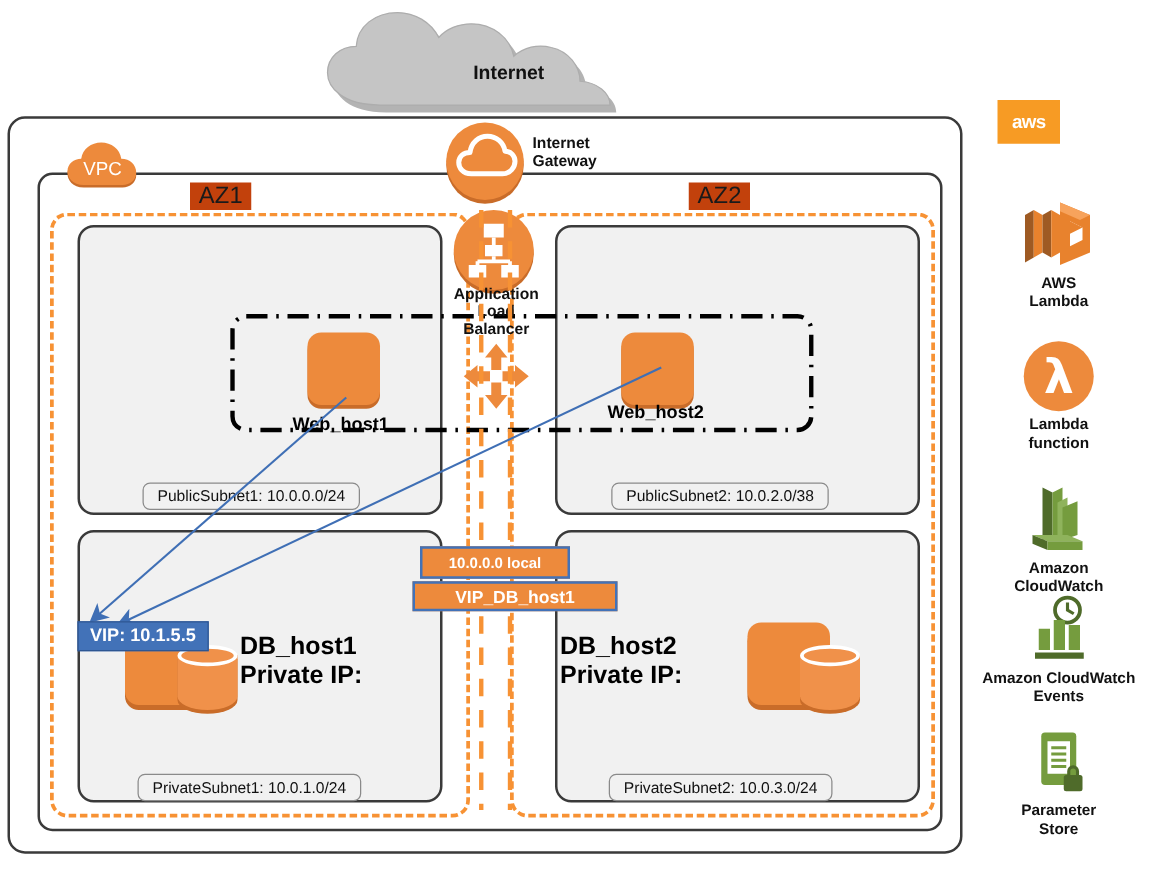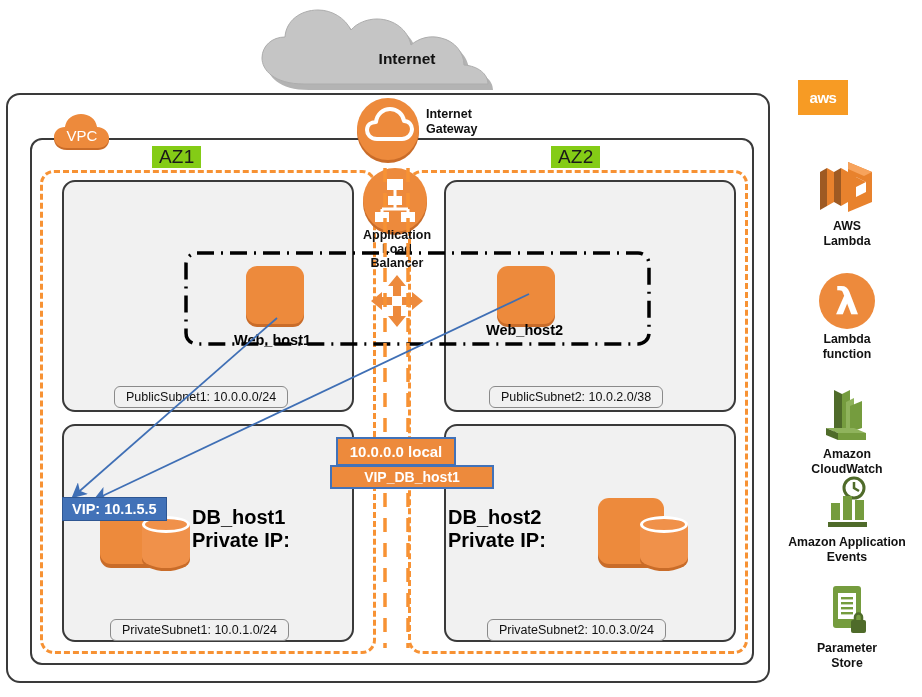--- a/index.html
+++ b/index.html
@@ -8,21 +8,21 @@
   .abs{position:absolute;}
 
   
   .aws-frame{left:6px;top:93px;width:760px;height:586px;border:2px solid #3a3a3a;
              border-radius:14px;background:#fff;}
   .vpc-frame{left:30px;top:138px;width:720px;height:523px;border:2px solid #3a3a3a;
              border-radius:12px;background:#fff;}
   .az-box{border:3px dashed #F79234;border-radius:14px;background:transparent;}
   .az1{left:40px;top:170px;width:330px;height:478px;}
   .az2{left:408px;top:170px;width:334px;height:478px;}
-  .az-label{font-size:19px;font-weight:400;color:#1a1a1a;background:#84cc16;
+  .az-label{font-size:19px;font-weight:400;color:#1a1a1a;background:#c2410c;
             padding:0 7px;letter-spacing:.2px;}
   .az1-label{left:152px;top:146px;}
   .az2-label{left:551px;top:146px;}
 
   .subnet{border:2px solid #3a3a3a;border-radius:13px;background:#f1f1f1;}
   .sn-pub1{left:62px;top:180px;width:288px;height:228px;}
   .sn-pub2{left:444px;top:180px;width:288px;height:228px;}
   .sn-prv1{left:62px;top:424px;width:288px;height:214px;}
   .sn-prv2{left:444px;top:424px;width:288px;height:214px;}
 
@@ -65,21 +65,21 @@
                  white-space:nowrap;}
 
   
   .vip-badge{left:62px;top:497px;background:#4272B8;border:1px solid #2E5692;
              color:#fff;font-size:14.5px;font-weight:bold;padding:3px 9px;
              white-space:nowrap;z-index:7;}
 
   
   .rt-box{background:#ED8A3C;border:2px solid #4272B8;color:#fff;font-weight:bold;
           text-align:center;white-space:nowrap;z-index:6;}
-  .rt1{left:336px;top:437px;width:116px;font-size:15px;padding:4px 0;}
+  .rt1{left:336px;top:437px;width:116px;font-size:12px;padding:4px 0;}
   .rt2{left:330px;top:465px;width:128px;font-size:14px;padding:2px 16px;}
 
   
   .circ{border-radius:50%;background:#ED8A3C;box-shadow:0 3px 0 #C96C29;}
   .igw{left:357px;top:98px;width:62px;height:62px;}
   .alb{left:363px;top:168px;width:64px;height:64px;}
   .svc-text{font-size:12.5px;font-weight:bold;color:#111;line-height:15px;}
   .igw-text{left:426px;top:107px;}
   .alb-text{left:352px;top:228px;width:90px;text-align:center;line-height:14px;}
 
@@ -305,21 +305,21 @@
     <svg width="58" height="56" viewBox="0 0 58 56">
       <circle cx="36" cy="12" r="10" fill="none" stroke="#4F6B2A" stroke-width="3"></circle>
       <path d="M36,6 L36,12 L41,15" stroke="#4F6B2A" stroke-width="2.5" fill="none"></path>
       <rect x="13" y="27" width="9" height="17" fill="#759C3E"></rect>
       <rect x="25" y="20" width="9" height="24" fill="#759C3E"></rect>
       <rect x="37" y="24" width="9" height="20" fill="#759C3E"></rect>
       <rect x="10" y="46" width="39" height="5" fill="#4F6B2A"></rect>
     </svg>
   </div>
   <div class="side-cap">
-    <div>Amazon Application</div>
+    <div>Amazon CloudWatch</div>
     <div>Events</div>
   </div>
 </div>
 
 <div class="side-item si5">
   <div class="icon-slot">
     <svg width="52" height="56" viewBox="0 0 52 56">
       <rect x="12" y="4" width="28" height="42" rx="3" fill="#759C3E"></rect>
       <rect x="17" y="11" width="18" height="26" fill="#fff"></rect>
       <g fill="#759C3E">

